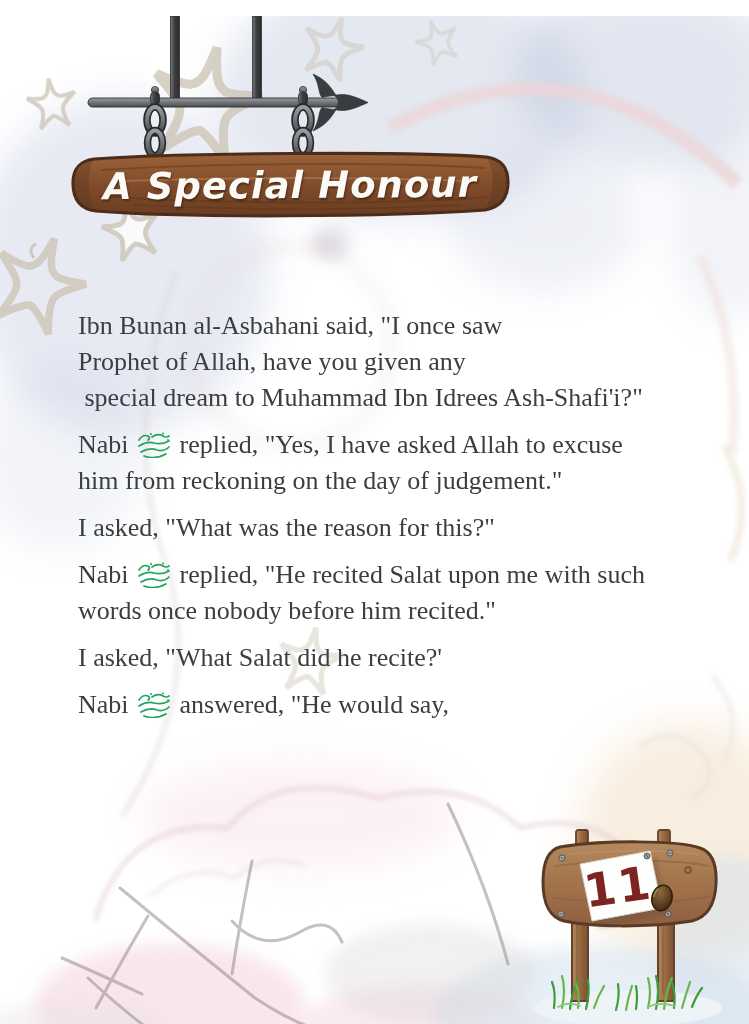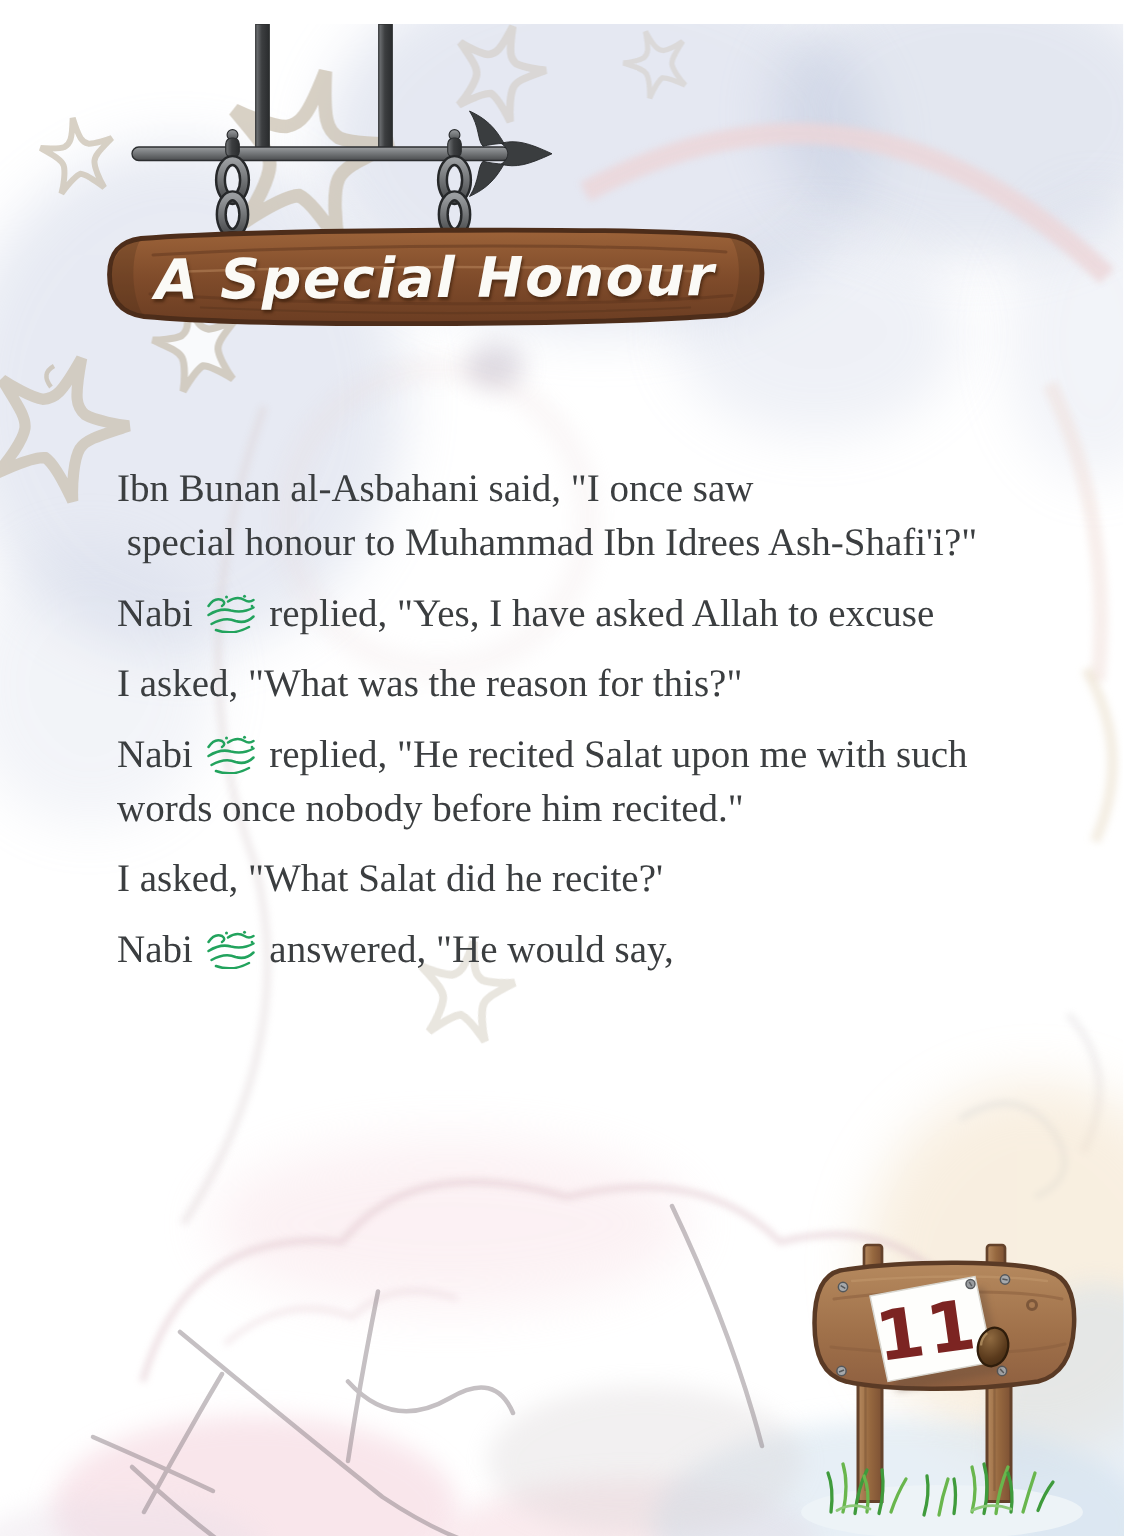--- a/index.html
+++ b/index.html
@@ -178,37 +178,39 @@
       <path d="M70,57 C180,62 300,62 396,57" stroke="#54311c" stroke-width="1.5" opacity="0.4"></path>
     </g>
     <path d="M30,11 C18,14 11,22 10,35 C10,50 17,60 32,63 C24,52 22,24 30,11 Z" fill="#4d2d1a" opacity="0.28"></path>
     <path d="M422,9 C436,12 443,22 444,35 C444,50 436,59 421,62 C430,50 432,22 422,9 Z" fill="#4d2d1a" opacity="0.28"></path>
   </svg>
   <div class="fg plank-title">A Special Honour</div>
 
   <div class="fg story">
       <div class="para">
         <div class="line">Ibn Bunan al-Asbahani said, "I once saw</div>
-        <div class="line"> special honour to Muhammad Ibn Idrees Ash-Shafi'i?"</div>
+        <div class="line">Prophet of Allah, have you given any</div>
+        <div class="line"> special dream to Muhammad Ibn Idrees Ash-Shafi'i?"</div>
       </div>
       <div class="para">
         <div class="line">Nabi <span class="saw-icon"><svg width="36" height="27" viewBox="0 0 36 27" aria-hidden="true">
         <g fill="none" stroke="#22a35d" stroke-width="1.7" stroke-linecap="round">
           <path d="M3,9 q4,-6 9,-4 q3,2 0,4"></path>
           <path d="M16,6 q6,-4 11,-1 q3,2 6,0"></path>
           <path d="M3,15 q8,-5 15,-3 q8,2 15,-2"></path>
           <path d="M5,21 q9,-5 16,-2 q7,2 12,-3"></path>
           <path d="M8,25 q11,4 22,-2"></path>
         </g>
         <g fill="#22a35d">
           <circle cx="15" cy="3" r="1"></circle>
                 <circle cx="27" cy="2.5" r="1"></circle>
                 <circle cx="32" cy="9" r="0.9"></circle>
         </g>
       </svg></span> replied, "Yes, I have asked Allah to excuse</div>
+        <div class="line">him from reckoning on the day of judgement."</div>
       </div>
       <div class="para">
         <div class="line">I asked, "What was the reason for this?"</div>
       </div>
       <div class="para">
         <div class="line">Nabi <span class="saw-icon"><svg width="36" height="27" viewBox="0 0 36 27" aria-hidden="true">
         <g fill="none" stroke="#22a35d" stroke-width="1.7" stroke-linecap="round">
           <path d="M3,9 q4,-6 9,-4 q3,2 0,4"></path>
           <path d="M16,6 q6,-4 11,-1 q3,2 6,0"></path>
           <path d="M3,15 q8,-5 15,-3 q8,2 15,-2"></path>

